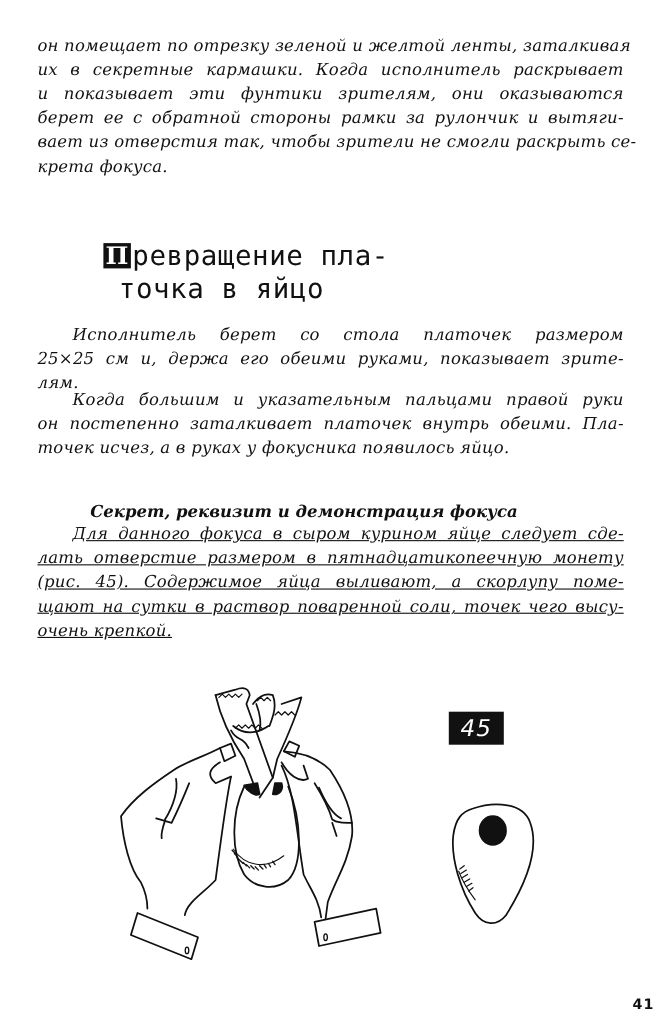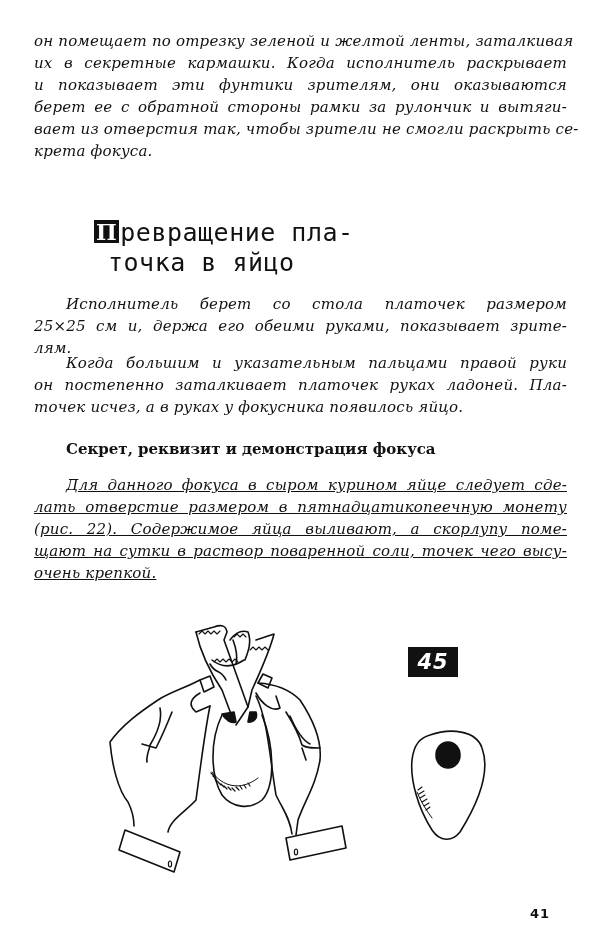--- a/index.html
+++ b/index.html
@@ -63,43 +63,44 @@
       margin-right: 1px;
       vertical-align: 1px;
     }
     .heading .l2 { padding-left: 14px; }
 
     .subheading {
       position: absolute;
       left: 66px;
       top: 438px;
       font-family: "DejaVu Serif", serif;
+      font-style: italic;
       font-size: 15px;
       line-height: 22px;
-      margin: 0;
+      margin: 16px;
     }
     .fig-label {
       position: absolute;
       left: 408px;
       top: 647px;
       width: 50px;
       height: 30px;
       background: #111;
       color: #fff;
       font-family: "DejaVu Sans", sans-serif;
       font-style: italic;
-      font-weight: bold;
+      font-weight: normal;
       font-size: 21px;
       line-height: 30px;
       text-align: center;
       letter-spacing: 1px;
     }
     .page-number {
       position: absolute;
-      left: 530px;
+      left: 575px;
       top: 906px;
       font-family: "DejaVu Sans", sans-serif;
       font-weight: bold;
       font-size: 13px;
       letter-spacing: 1px;
     }
   </style>
 </head>
 <body>
 
@@ -122,30 +123,30 @@
   </h2>
 
   <div class="para" style="top:293px;">
     <span class="line indent">Исполнитель берет со стола платочек размером</span>
     <span class="line">25×25 см и, держа его обеими руками, показывает зрите-</span>
     <span class="line last">лям.</span>
   </div>
 
   <div class="para" style="top:352px;">
     <span class="line indent">Когда большим и указательным пальцами правой руки</span>
-    <span class="line">он постепенно заталкивает платочек руках ладоней. Пла-</span>
+    <span class="line">он постепенно заталкивает платочек внутрь обеими. Пла-</span>
     <span class="line last">точек исчез, а в руках у фокусника появилось яйцо.</span>
   </div>
 
   <h3 class="subheading">Секрет, реквизит и демонстрация фокуса</h3>
 
   <div class="para" style="top:474px;text-decoration:underline;">
     <span class="line indent">Для данного фокуса в сыром курином яйце следует сде-</span>
     <span class="line">лать отверстие размером в пятнадцатикопеечную монету</span>
-    <span class="line">(рис. 22). Содержимое яйца выливают, а скорлупу поме-</span>
+    <span class="line">(рис. 45). Содержимое яйца выливают, а скорлупу поме-</span>
     <span class="line">щают на сутки в раствор поваренной соли, точек чего высу-</span>
     <span class="line last">очень крепкой.</span>
   </div>
 
   <svg style="position:absolute; left:0; top:0;" width="600" height="940" viewBox="0 0 600 940" fill="none" stroke="#111" stroke-width="1.6" stroke-linecap="round" stroke-linejoin="round">
 
     <g>
       <path d="M222,715 C210,740 210,775 222,795 C232,808 250,810 262,800 C276,785 274,745 262,715"></path>
 
       <path d="M211,773 L214,776 M213,776 L216,779 M215,779 L218,782 M218,782 L221,785 M221,784 L224,787 M224,786 L227,789 M228,787 L231,790 M232,788 L235,791 M236,787 L239,790 M240,786 L242,789 M244,785 L246,788 M248,783 L250,786" stroke-width="1.2"></path>

